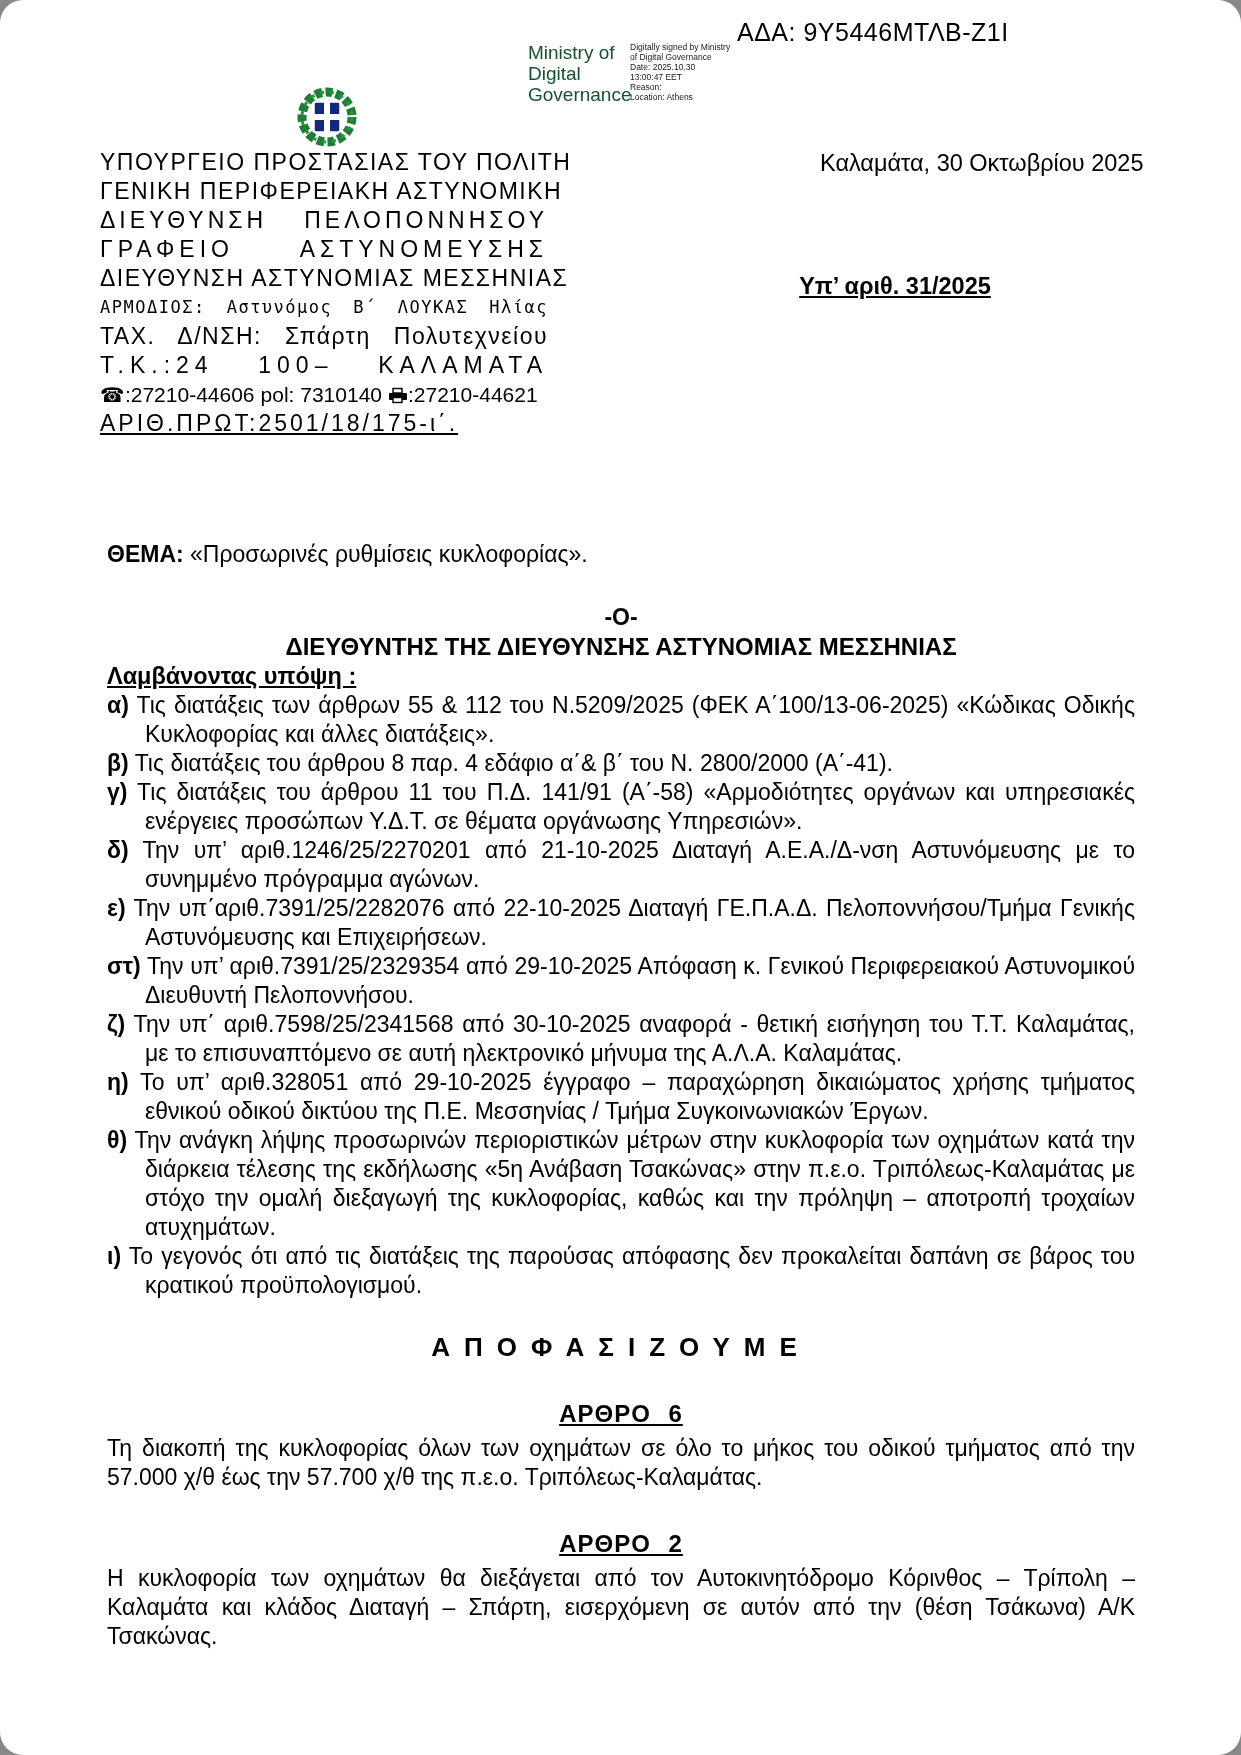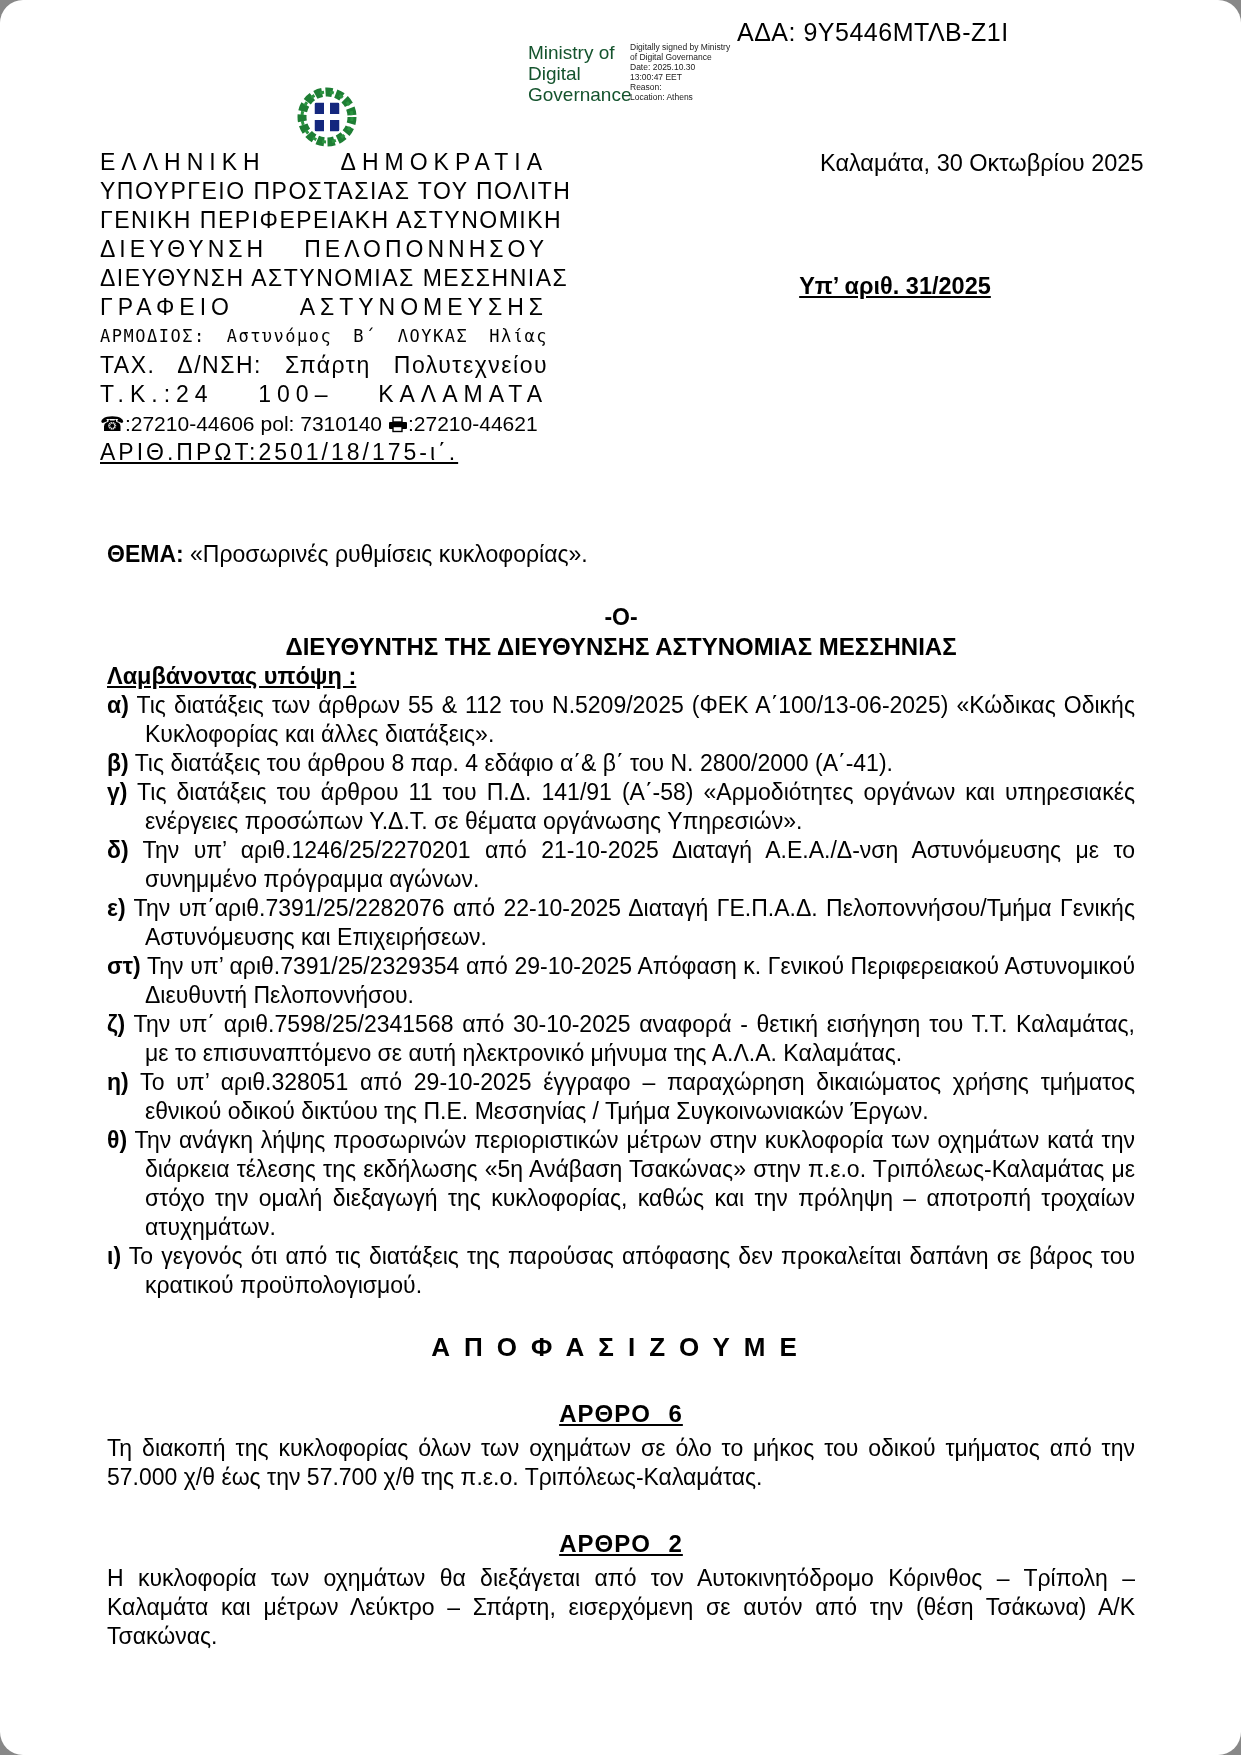--- a/index.html
+++ b/index.html
@@ -70,26 +70,25 @@
     <svg width="64" height="64" viewBox="0 0 64 64">
       <circle cx="32" cy="33" r="25" fill="none" stroke="#1e7e34" stroke-width="9" stroke-dasharray="7 3.5"></circle>
       <circle cx="32" cy="33" r="25" fill="none" stroke="#2a9440" stroke-width="3" stroke-dasharray="4 6"></circle>
       <rect x="19" y="18" width="26" height="30" rx="2" fill="#14277e" stroke="#ffffff" stroke-width="1.5"></rect>
       <rect x="29" y="18" width="6" height="30" fill="#ffffff"></rect>
       <rect x="19" y="30" width="26" height="6" fill="#ffffff"></rect>
     </svg>
   </div>
 
   <div class="hdr">
-    <div class="row spread ls4">ΕΛΛΗΝΙΚΗ ΔΗΜΟΚΡΑΤΙΑ</div>
     <div class="row ls1">ΥΠΟΥΡΓΕΙΟ ΠΡΟΣΤΑΣΙΑΣ ΤΟΥ ΠΟΛΙΤΗ</div>
     <div class="row ls1">ΓΕΝΙΚΗ ΠΕΡΙΦΕΡΕΙΑΚΗ ΑΣΤΥΝΟΜΙΚΗ</div>
     <div class="row spread ls2">ΔΙΕΥΘΥΝΣΗ ΠΕΛΟΠΟΝΝΗΣΟΥ</div>
+    <div class="row spread ls3">ΓΡΑΦΕΙΟ ΑΣΤΥΝΟΜΕΥΣΗΣ</div>
     <div class="row ls1">ΔΙΕΥΘΥΝΣΗ ΑΣΤΥΝΟΜΙΑΣ ΜΕΣΣΗΝΙΑΣ</div>
-    <div class="row spread ls3">ΓΡΑΦΕΙΟ ΑΣΤΥΝΟΜΕΥΣΗΣ</div>
     <div class="row armod">ΑΡΜΟΔΙΟΣ: Αστυνόμος Β΄ ΛΟΥΚΑΣ Ηλίας</div>
     <div class="row spread ls1">ΤΑΧ. Δ/ΝΣΗ: Σπάρτη Πολυτεχνείου</div>
     <div class="row spread ls4">Τ.Κ.:24 100– ΚΑΛΑΜΑΤΑ</div>
     <div class="row contact">
       <span class="phone-glyph">☎</span><span class="seg">:27210-44606</span><span class="seg">pol: 7310140</span><span><svg class="fax-svg" width="20" height="17" viewBox="0 0 20 17">
             <rect x="1" y="6" width="18" height="7" rx="1" fill="#000"></rect>
             <rect x="5" y="1.5" width="9" height="4.5" fill="#fff" stroke="#000" stroke-width="1.4"></rect>
             <rect x="5" y="10.5" width="9" height="5" fill="#fff" stroke="#000" stroke-width="1.4"></rect>
           </svg></span><span>:27210-44621</span>
     </div>
@@ -122,17 +121,17 @@
       <div class="item"><span class="lbl">θ)</span><span> Την ανάγκη λήψης προσωρινών περιοριστικών μέτρων στην κυκλοφορία των οχημάτων κατά την διάρκεια τέλεσης της εκδήλωσης «5η Ανάβαση Τσακώνας» στην π.ε.ο. Τριπόλεως-Καλαμάτας με στόχο την ομαλή διεξαγωγή της κυκλοφορίας, καθώς και την πρόληψη – αποτροπή τροχαίων ατυχημάτων.</span></div>
       <div class="item"><span class="lbl">ι)</span><span> Το γεγονός ότι από τις διατάξεις της παρούσας απόφασης δεν προκαλείται δαπάνη σε βάρος του κρατικού προϋπολογισμού.</span></div>
     </div>
 
     <div class="center decide">ΑΠΟΦΑΣΙΖΟΥΜΕ</div>
 
     <div class="center art-h">ΑΡΘΡΟ 6</div>
     <div class="art-t">Τη διακοπή της κυκλοφορίας όλων των οχημάτων σε όλο το μήκος του οδικού τμήματος από την 57.000 χ/θ έως την 57.700 χ/θ της π.ε.ο. Τριπόλεως-Καλαμάτας.</div>
 
     <div class="center art-h">ΑΡΘΡΟ 2</div>
-    <div class="art-t">Η κυκλοφορία των οχημάτων θα διεξάγεται από τον Αυτοκινητόδρομο Κόρινθος – Τρίπολη – Καλαμάτα και μέτρων Λεύκτρο – Σπάρτη, εισερχόμενη σε αυτόν από την (θέση Τσάκωνα) Α/Κ Τσακώνας.</div>
+    <div class="art-t">Η κυκλοφορία των οχημάτων θα διεξάγεται από τον Αυτοκινητόδρομο Κόρινθος – Τρίπολη – Καλαμάτα και κλάδος Διαταγή – Σπάρτη, εισερχόμενη σε αυτόν από την (θέση Τσάκωνα) Α/Κ Τσακώνας.</div>
 
   </div>
 
 </div>
 
 </body></html>

